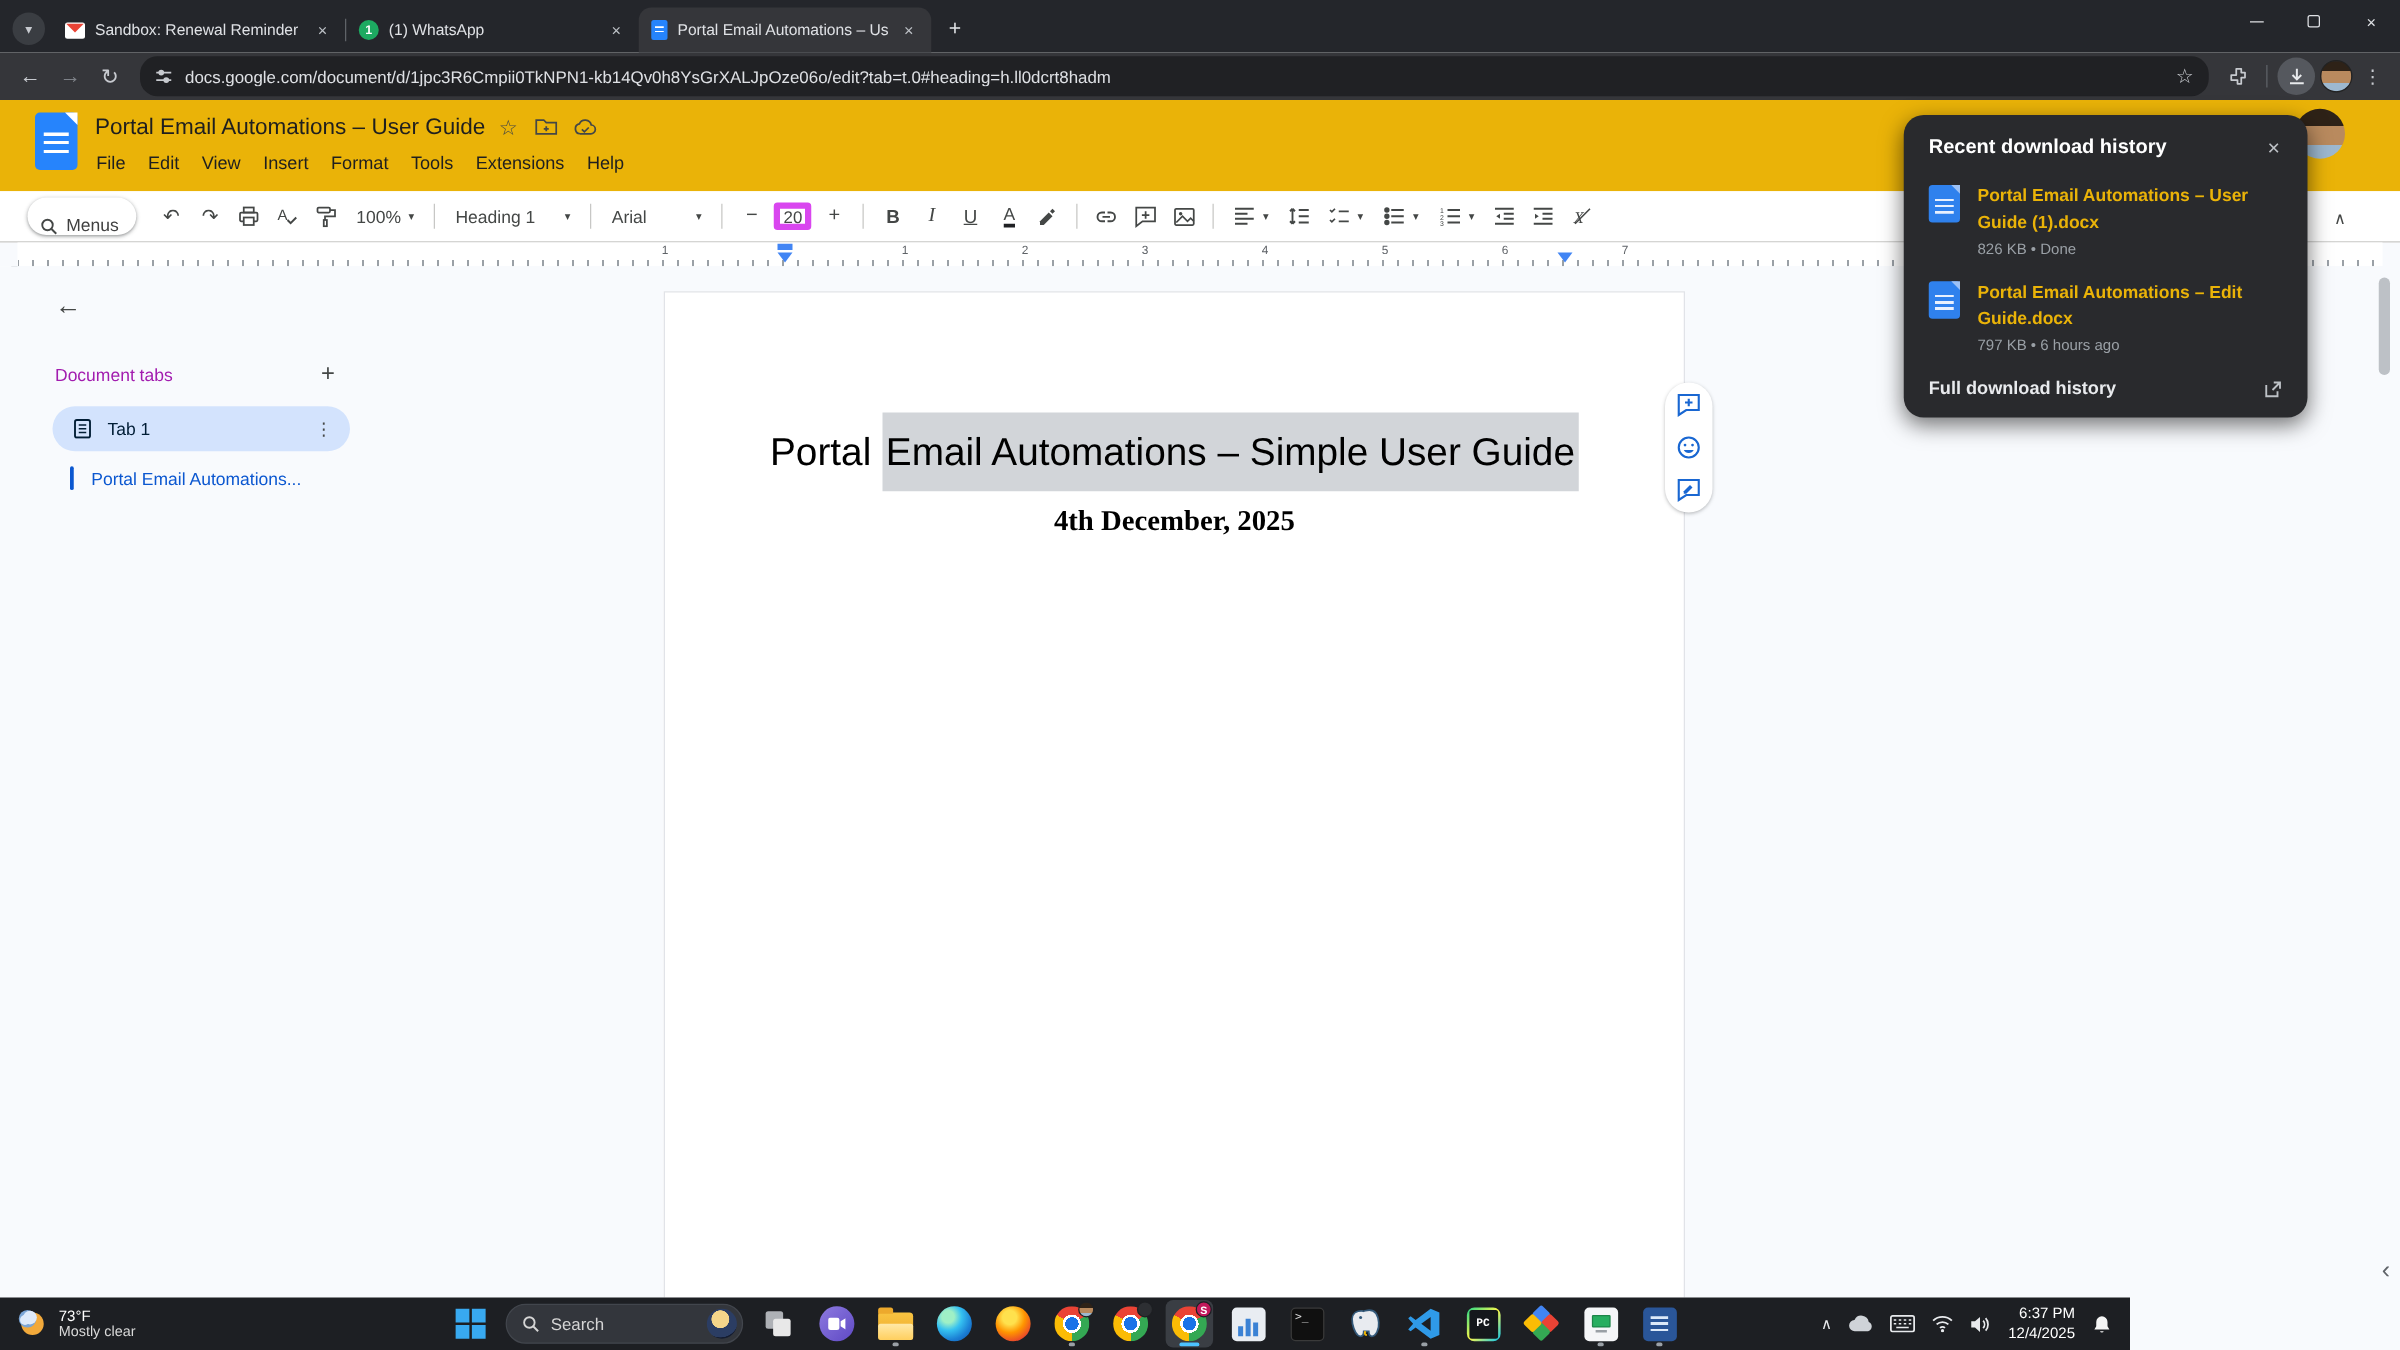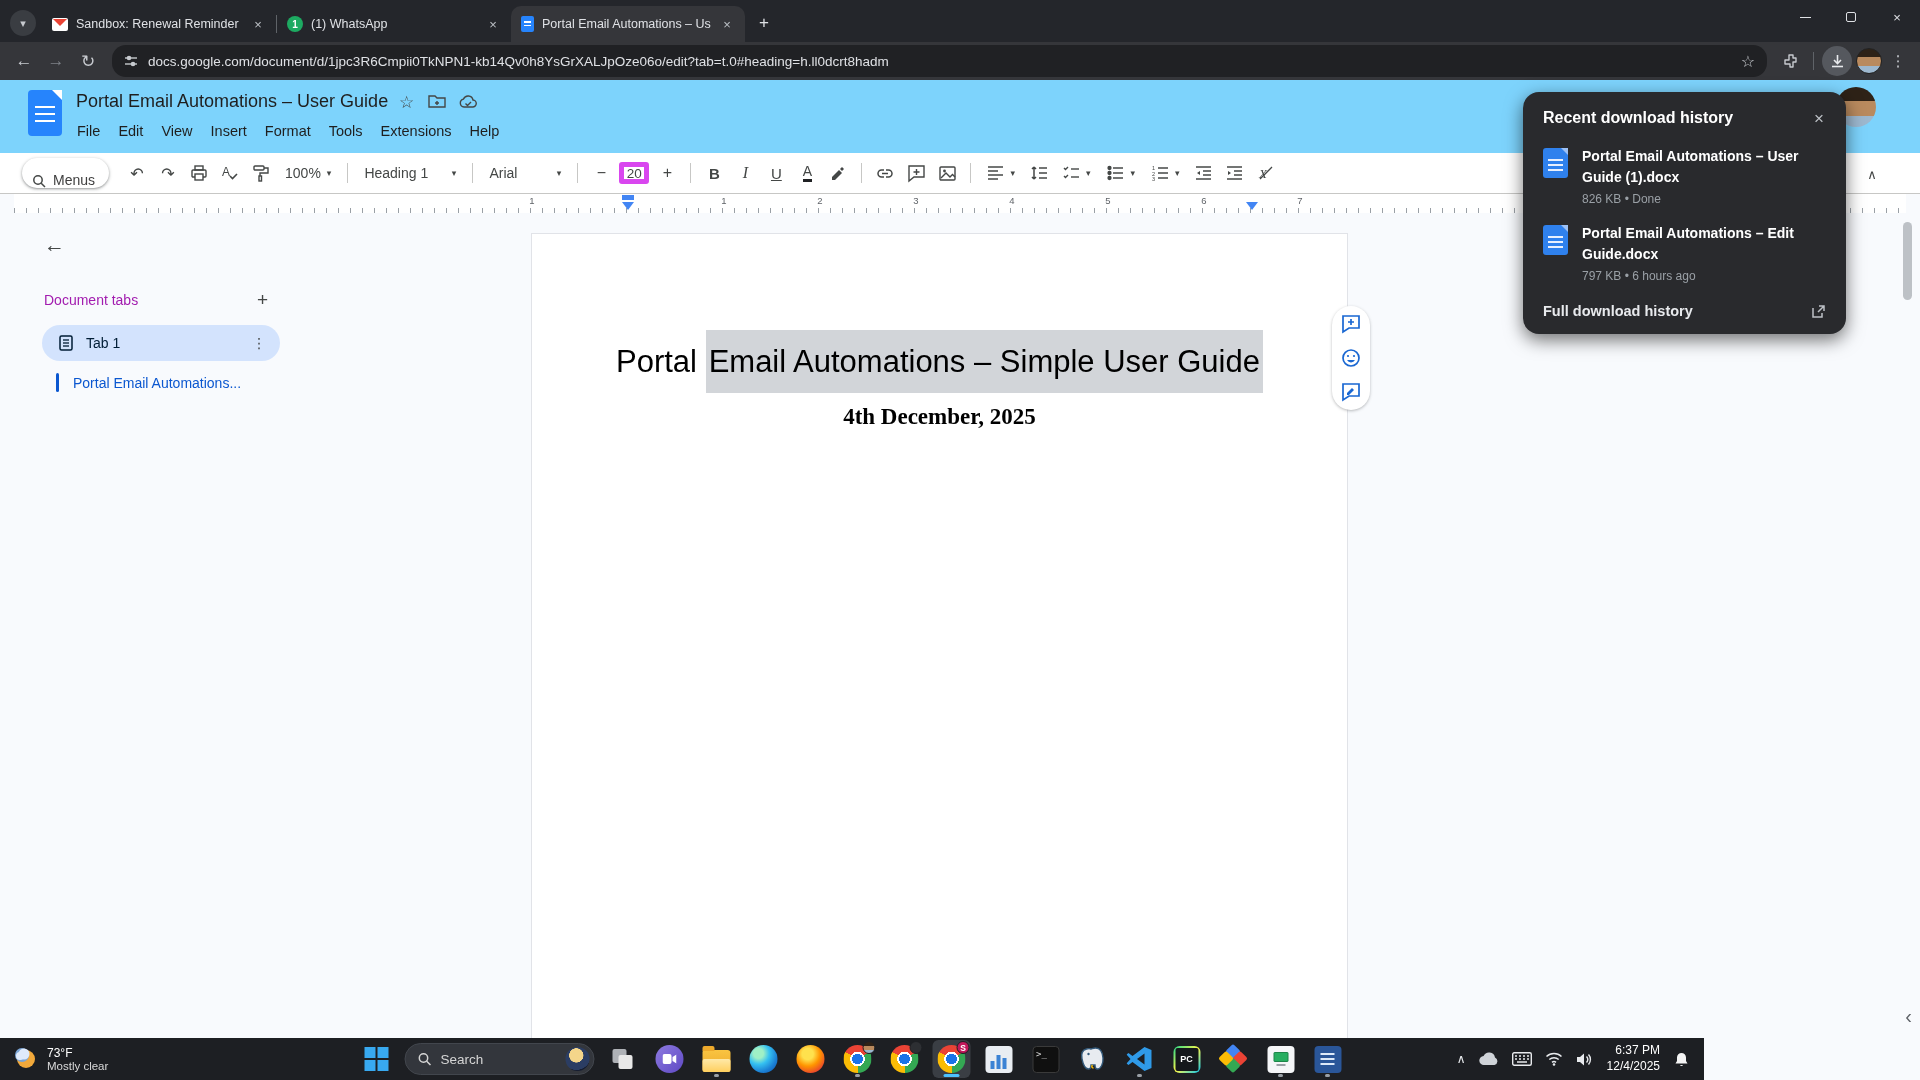--- a/index.html
+++ b/index.html
@@ -35,21 +35,21 @@
   .site-icon svg { display:block; }
   .omni-star { color:#c7cacf; font-size:16px; }
   .ext-puzzle svg { display:block; }
   .toolbar-sep { width:1px; height:18px; background:#5f6368; margin:0 4px; }
   .dl-btn { width:30px; height:30px; border-radius:50%; background:#55585e; display:flex; align-items:center; justify-content:center; }
   .avatar { width:26px; height:26px; border-radius:50%; background:
      linear-gradient(#2e2217 0 34%, #b98a5e 34% 72%, #9db8cf 72%); border:1px solid #222; }
   .kebab { color:#c7cacf; font-size:15px; width:24px; text-align:center; letter-spacing:0; }
 
   
-  .docs-header { position:absolute; top:80px; left:0; width:1920px; height:73px; background:#7dd3fc; }
+  .docs-header { position:absolute; top:80px; left:0; width:1920px; height:73px; background:#eab308; }
   .docs-logo { position:absolute; left:28px; top:10px; width:34px; height:46px; background:#2684fc; border-radius:4px; }
   .docs-logo::before { content:""; position:absolute; right:0; top:0; border-left:10px solid transparent; border-top:10px solid #fff; }
   .docs-logo::after { content:""; position:absolute; left:7px; top:16px; width:20px; height:18px;
      background:repeating-linear-gradient(#fff 0 2.5px, transparent 2.5px 7px); }
   .docs-title { position:absolute; left:76px; top:11px; font-size:18px; color:#1f1f1f; }
   .hdr-ic { position:absolute; top:12px; color:#444746; font-size:17px; }
   .hdr-ic svg { display:block; }
   .menu-row { position:absolute; left:68px; top:40px; display:flex; }
   .menu-item { font-size:14.5px; color:#1f1f1f; padding:3px 9px; border-radius:8px; }
   .docs-avatar { position:absolute; right:44px; top:7px; width:40px; height:40px; border-radius:50%;
@@ -113,21 +113,21 @@
   
   .dl-popup { position:absolute; left:1523px; top:92px; width:323px; background:#292a2d; border-radius:16px; box-shadow:0 6px 18px rgba(0,0,0,.55); padding:17px 20px 15px 20px; z-index:50; }
   .dlp-head { display:flex; align-items:flex-start; }
   .dlp-title { flex:1; color:#fff; font-size:16px; font-weight:bold; }
   .dlp-close { color:#bdc1c6; font-size:17px; padding:0 2px; }
   .dlp-item { display:flex; gap:14px; margin-top:17px; }
   .dlp-fileicon { width:25px; height:30px; background:#2f81ed; border-radius:3px; position:relative; flex:0 0 auto; margin-top:2px; }
   .dlp-fileicon::before { content:""; position:absolute; right:0; top:0; border-left:7px solid transparent; border-top:7px solid #9dc1f5; }
   .dlp-fileicon::after { content:""; position:absolute; left:5px; top:11px; width:15px; height:12px;
      background:repeating-linear-gradient(#e8f0fe 0 2px, transparent 2px 5px); }
-  .dlp-name { color:#ffffff; font-size:14px; font-weight:bold; line-height:1.5; }
+  .dlp-name { color:#eab308; font-size:14px; font-weight:bold; line-height:1.5; }
   .dlp-meta { color:#9aa0a6; font-size:12px; margin-top:4px; }
   .dlp-footer { display:flex; align-items:center; margin-top:20px; }
   .dlp-footer .dlpf-label { flex:1; color:#e8eaed; font-size:14.5px; font-weight:bold; }
 
   
   .taskbar { position:absolute; bottom:0; left:0; width:1704px; height:42px; background:#1d1f23; display:flex; align-items:center; }
   .tb-weather { display:flex; align-items:center; gap:8px; padding-left:12px; width:220px; }
   .tbw-temp { font-size:12px; color:#fff; }
   .tbw-desc { font-size:11.5px; color:#d9d9d9; }
   .tb-center { position:absolute; left:50%; transform:translateX(-50%); display:flex; align-items:center; gap:9px; height:42px; }
@@ -149,21 +149,21 @@
   .folder::after { content:""; position:absolute; left:0; bottom:0; width:28px; height:13px; border-radius:2px; background:linear-gradient(#ffe9a8,#ffcf5e); }
   .edge-circ { width:28px; height:28px; border-radius:50%; background:radial-gradient(circle at 32% 30%, #9ff0c6 0 18%, #35c1f1 40%, #1b7fd4 68%, #0b4fa8 100%); }
   .ff-circ { width:28px; height:28px; border-radius:50%; background:radial-gradient(circle at 40% 32%, #ffe14d 0 22%, #ff9500 48%, #e8452c 78%, #c22a6e 100%); }
   .chrome-logo { width:28px; height:28px; border-radius:50%;
      background:radial-gradient(circle, #1a73e8 0 27%, #fff 27% 37%, transparent 37%),
        conic-gradient(#ea4335 0 60deg, #34a853 60deg 180deg, #fbbc05 180deg 300deg, #ea4335 300deg 360deg); }
   .badge { position:absolute; top:1px; right:1px; width:13px; height:13px; border-radius:50%; border:1px solid #1d1f23; }
   .badge-avatar { background:linear-gradient(#2e2217 0 40%, #b98a5e 40% 75%, #9db8cf 75%); }
   .badge-dark { background:#2d2f33; }
   .badge-s { background:#c2185b; color:#fff; font-size:8.5px; font-weight:bold; display:flex; align-items:center; justify-content:center; }
-  .tile { width:27px; height:27px; border-radius:4px; }
+  .tile { width:27px; height:27px; border-radius:4px;font-family:Liberation Mono, monospace; }
   .taskmgr { background:#e9edf2; display:flex; align-items:flex-end; justify-content:center; gap:2px; padding:4px; }
   .taskmgr span { width:4px; background:#3b82d4; display:block; }
   .terminal { background:#101010; color:#d8d8d8; font-family:"DejaVu Sans Mono",monospace; font-size:9px; padding:2px 3px; border:1px solid #3a3a3a; }
   .pg-el { width:28px; height:28px; }
   .pycharm { background:#15181c; color:#fff; font-size:9px; font-weight:bold; display:flex; align-items:center; justify-content:center; border:2px solid transparent; background-clip:padding-box; position:relative; }
   .pycharm::before { content:""; position:absolute; inset:-2px; border-radius:6px; z-index:-1; background:linear-gradient(135deg,#21d789,#fcf84a,#07c3f2); }
   .pinwheel { width:26px; height:26px; position:relative; }
   .pinwheel span { position:absolute; width:11px; height:11px; transform:rotate(45deg); border-radius:2px; }
   .taskpro { background:#f5f6f8; display:flex; flex-direction:column; align-items:center; justify-content:center; gap:2px; }
   .taskpro .tp-screen { width:15px; height:10px; background:#27ae60; border-radius:1px; border:1px solid #1d8549; }

